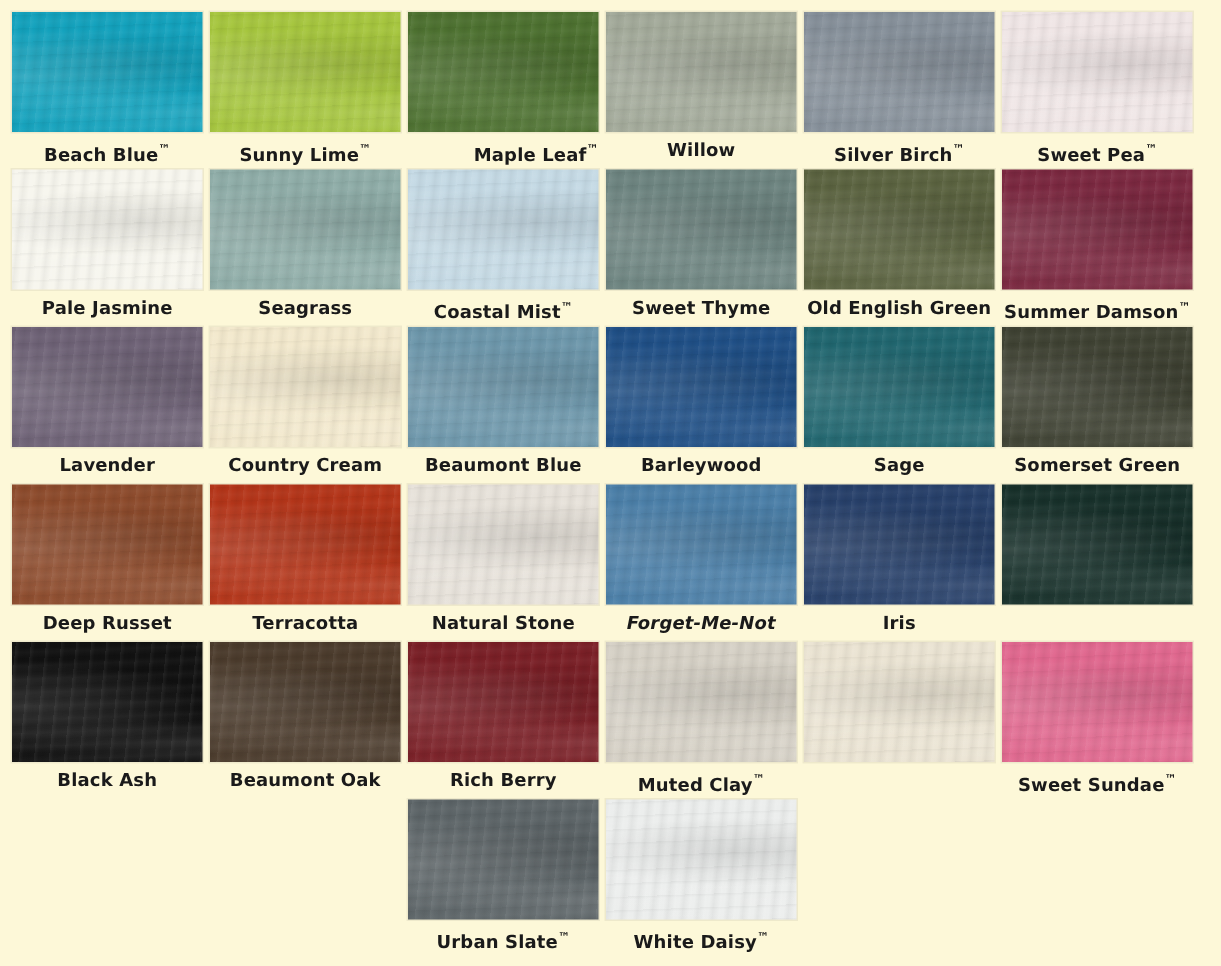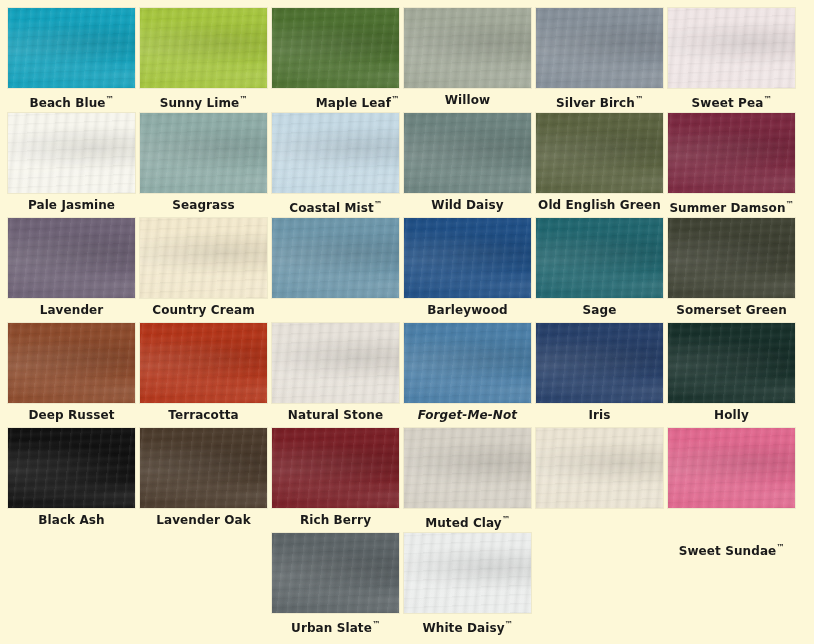--- a/index.html
+++ b/index.html
@@ -163,21 +163,21 @@
           <div class="grain g3"></div>
         </div>
         <div class="chip-label" style="color: rgb(26, 26, 26);">Coastal Mist<span class="tm">™</span></div>
       </div>
       <div class="swatch-cell">
         <div class="chip" style="background: rgb(109, 132, 128);">
           <div class="grain g1"></div>
           <div class="grain g2"></div>
           <div class="grain g3"></div>
         </div>
-        <div class="chip-label" style="color: rgb(26, 26, 26);">Wild Daisy</div>
+        <div class="chip-label" style="color: rgb(26, 26, 26);">Sweet Thyme</div>
       </div>
       <div class="swatch-cell">
         <div class="chip" style="background: rgb(91, 99, 64);">
           <div class="grain g1"></div>
           <div class="grain g2"></div>
           <div class="grain g3"></div>
         </div>
         <div class="chip-label" style="color: rgb(26, 26, 26);">Old English Green</div>
       </div>
       <div class="swatch-cell">
@@ -203,20 +203,21 @@
           <div class="grain g3"></div>
         </div>
         <div class="chip-label" style="color: rgb(26, 26, 26);">Country Cream</div>
       </div>
       <div class="swatch-cell">
         <div class="chip" style="background: rgb(109, 151, 171);">
           <div class="grain g1"></div>
           <div class="grain g2"></div>
           <div class="grain g3"></div>
         </div>
+        <div class="chip-label" style="color: rgb(26, 26, 26);">Beaumont Blue</div>
       </div>
       <div class="swatch-cell">
         <div class="chip" style="background: rgb(31, 79, 134);">
           <div class="grain g1"></div>
           <div class="grain g2"></div>
           <div class="grain g3"></div>
         </div>
         <div class="chip-label" style="color: rgb(26, 26, 26);">Barleywood</div>
       </div>
       <div class="swatch-cell">
@@ -274,37 +275,36 @@
           <div class="grain g3"></div>
         </div>
         <div class="chip-label" style="color: rgb(26, 26, 26);">Iris</div>
       </div>
       <div class="swatch-cell">
         <div class="chip" style="background: rgb(23, 48, 42);">
           <div class="grain g1"></div>
           <div class="grain g2"></div>
           <div class="grain g3"></div>
         </div>
-        <div class="chip-label" style="color: rgb(26, 26, 26);">Holly</div>
       </div>
       <div class="swatch-cell">
         <div class="chip" style="background: rgb(17, 17, 17);">
           <div class="grain g1"></div>
           <div class="grain g2"></div>
           <div class="grain g3"></div>
         </div>
         <div class="chip-label" style="color: rgb(26, 26, 26);">Black Ash</div>
       </div>
       <div class="swatch-cell">
         <div class="chip" style="background: rgb(75, 59, 44);">
           <div class="grain g1"></div>
           <div class="grain g2"></div>
           <div class="grain g3"></div>
         </div>
-        <div class="chip-label" style="color: rgb(26, 26, 26);">Lavender Oak</div>
+        <div class="chip-label" style="color: rgb(26, 26, 26);">Beaumont Oak</div>
       </div>
       <div class="swatch-cell">
         <div class="chip" style="background: rgb(122, 31, 38);">
           <div class="grain g1"></div>
           <div class="grain g2"></div>
           <div class="grain g3"></div>
         </div>
         <div class="chip-label" style="color: rgb(26, 26, 26);">Rich Berry</div>
       </div>
       <div class="swatch-cell">
@@ -321,21 +321,21 @@
           <div class="grain g2"></div>
           <div class="grain g3"></div>
         </div>
       </div>
       <div class="swatch-cell">
         <div class="chip" style="background: rgb(225, 104, 143);">
           <div class="grain g1"></div>
           <div class="grain g2"></div>
           <div class="grain g3"></div>
         </div>
-        <div class="chip-label" style="color: rgb(26, 26, 26); margin-top: 28px;">Sweet Sundae<span class="tm">™</span></div>
+        <div class="chip-label" style="color: rgb(26, 26, 26);">Sweet Sundae<span class="tm">™</span></div>
       </div>
       <div class="swatch-cell empty"></div>
       <div class="swatch-cell empty"></div>
       <div class="swatch-cell">
         <div class="chip" style="background: rgb(93, 101, 104);">
           <div class="grain g1"></div>
           <div class="grain g2"></div>
           <div class="grain g3"></div>
         </div>
         <div class="chip-label" style="color: rgb(26, 26, 26);">Urban Slate<span class="tm">™</span></div>

